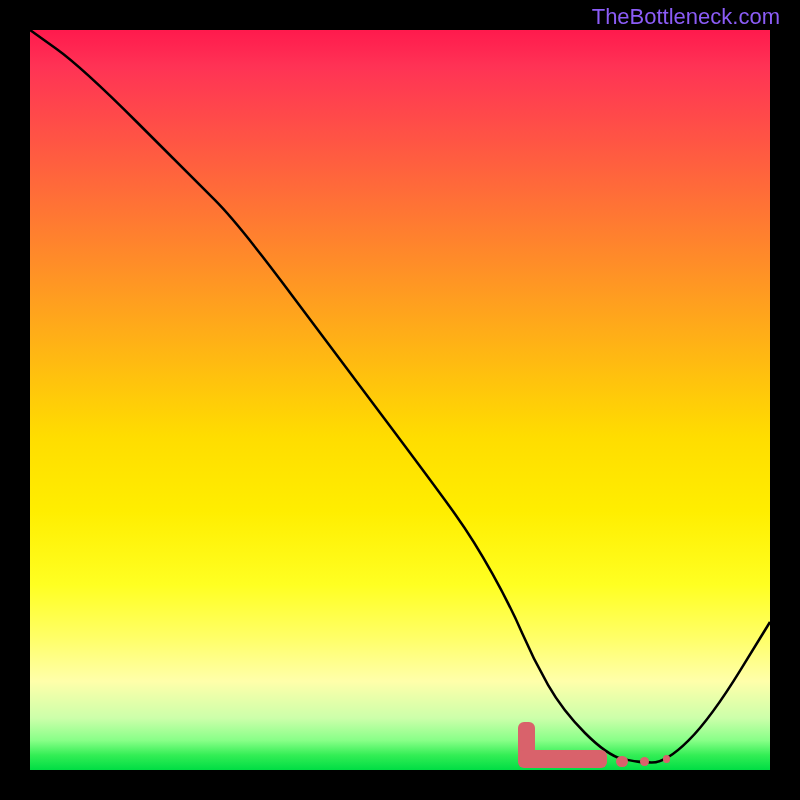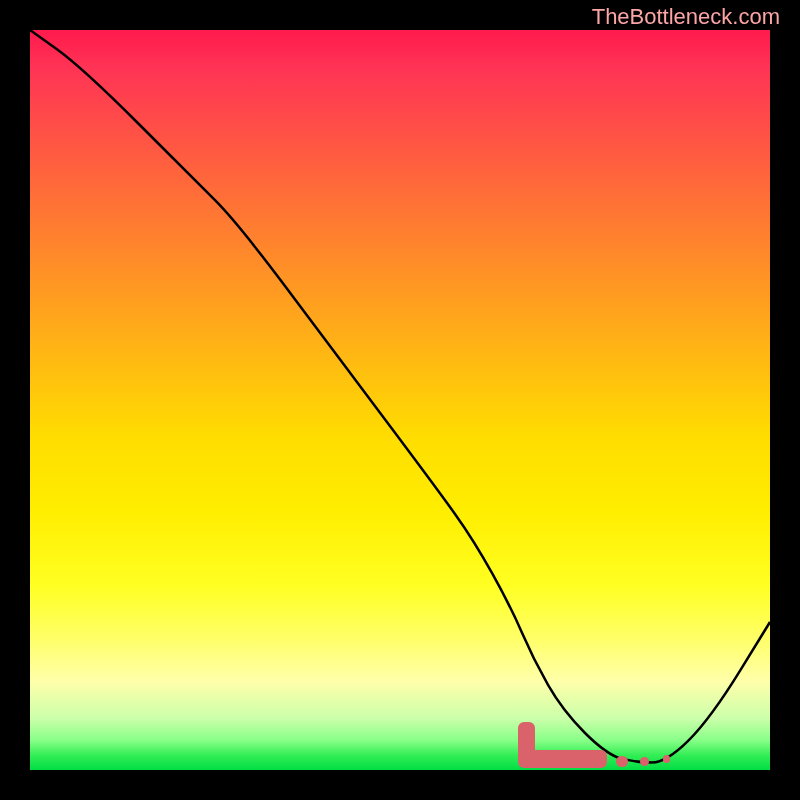--- a/index.html
+++ b/index.html
@@ -7,21 +7,21 @@
     width: 800px;
     height: 800px;
     background: #000;
     position: relative;
     font-family: Arial, sans-serif;
   }
   .watermark {
     position: absolute;
     top: 4px;
     right: 20px;
-    color: #fca5a5;
+    color: #8b5cf6;
     font-size: 22px;
     font-weight: normal;
     z-index: 10;
   }
   .plot-area {
     position: absolute;
     top: 30px;
     left: 30px;
     width: 740px;
     height: 740px;

